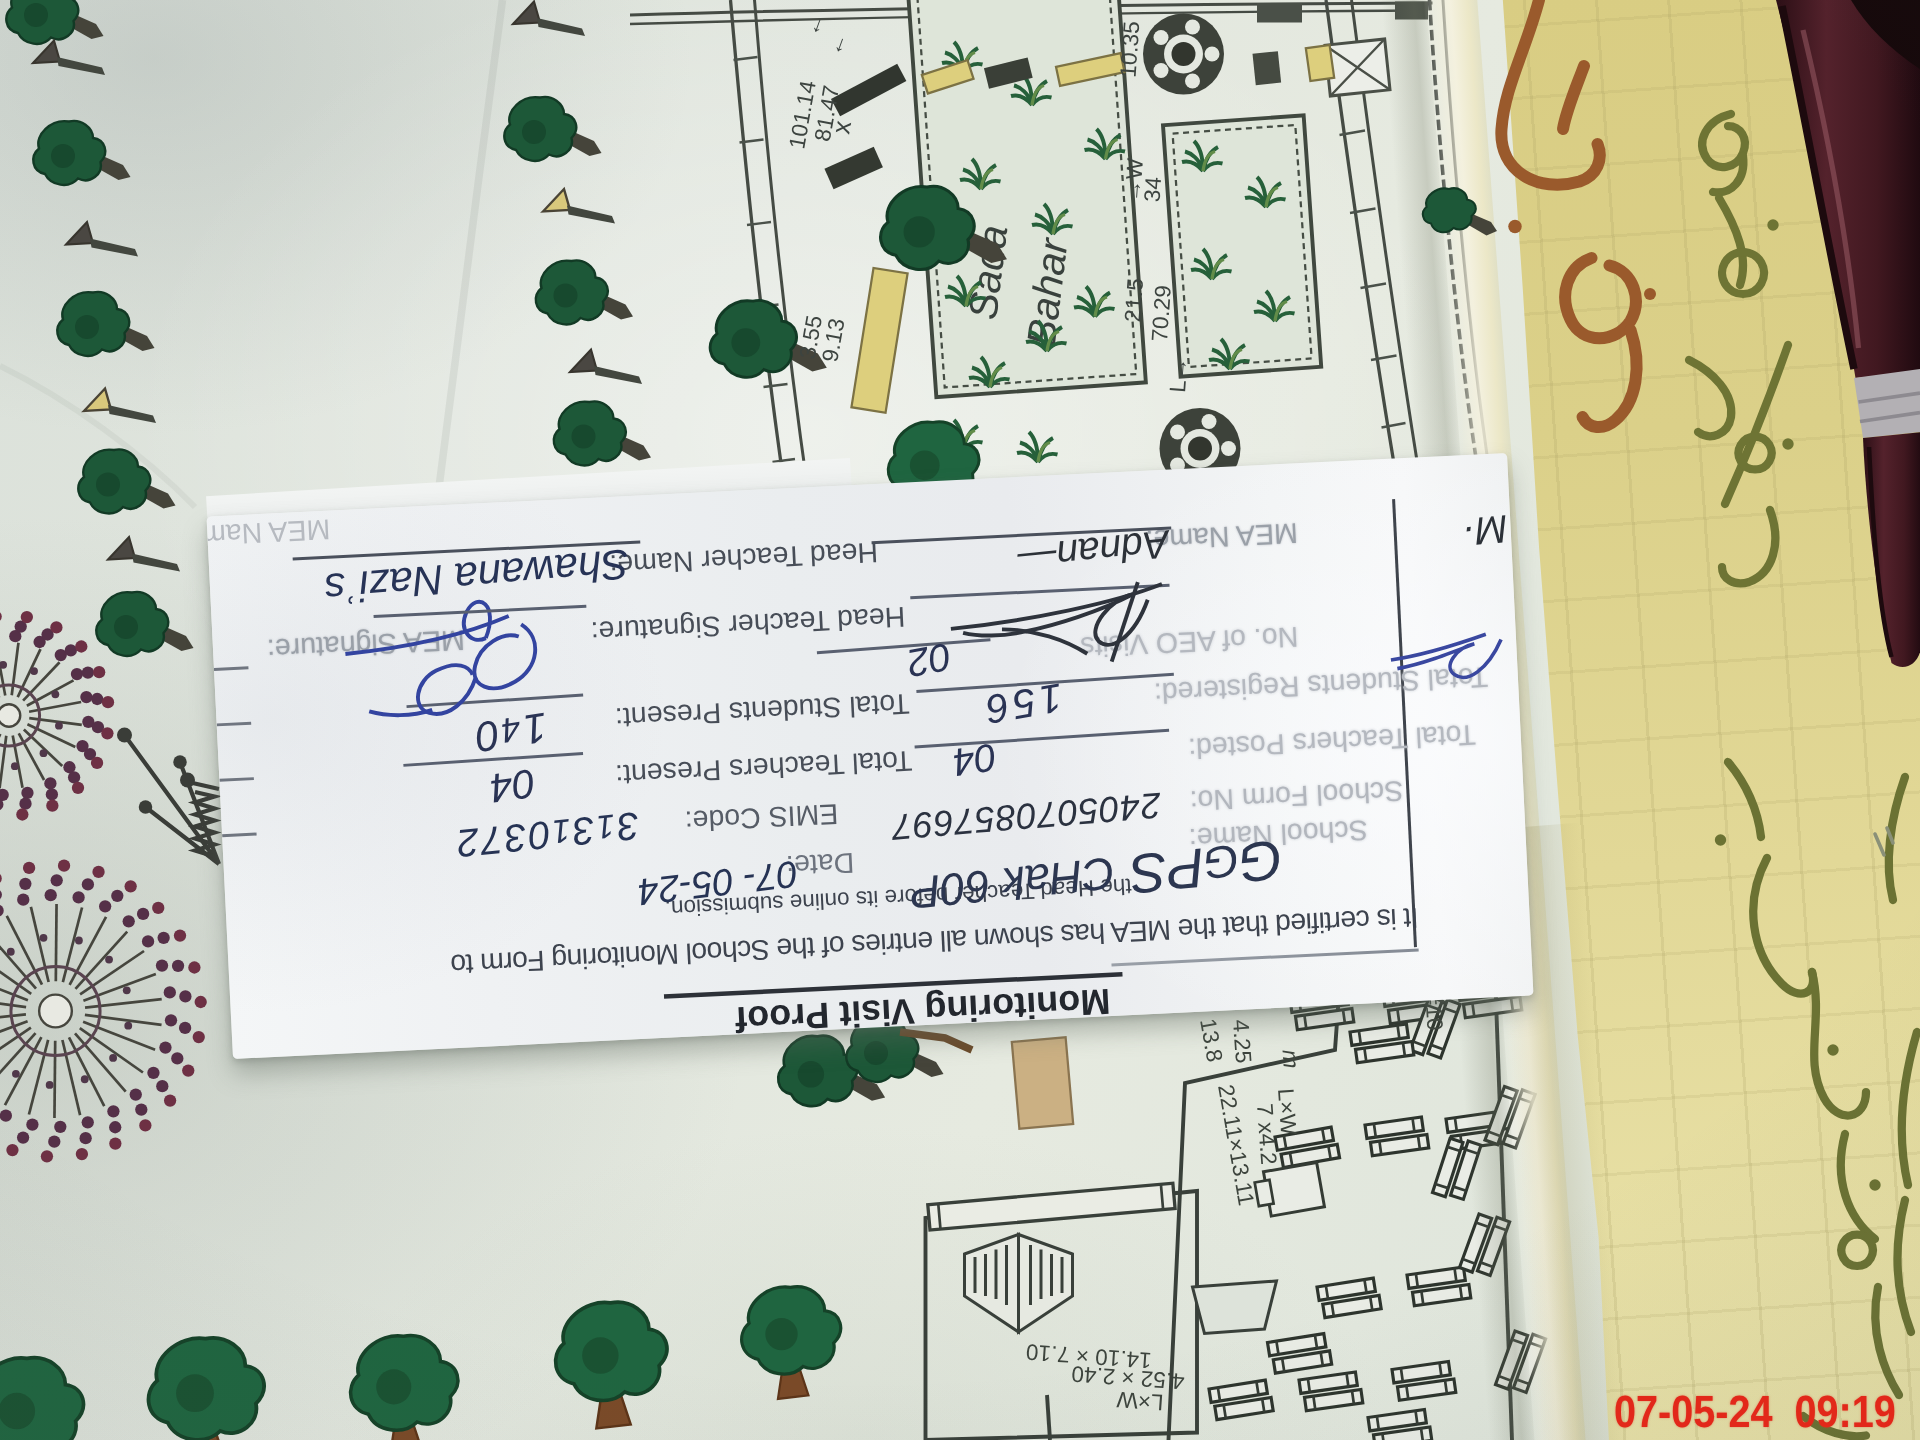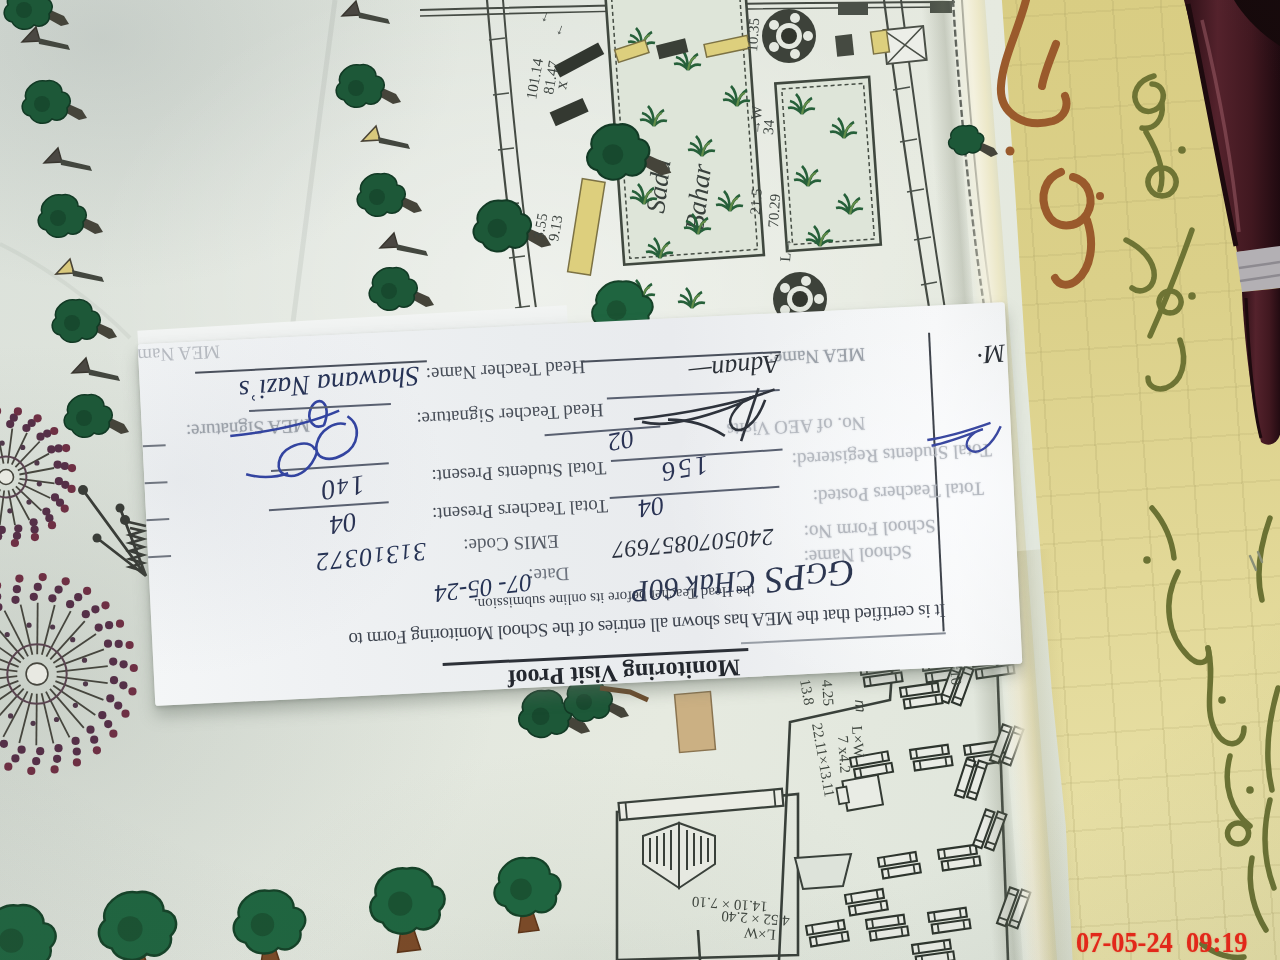--- a/index.html
+++ b/index.html
@@ -1,15 +1,15 @@
 <!DOCTYPE html>
 <html><head><meta charset="utf-8">
 <style>
 html,body{margin:0;padding:0;background:#888;}
-#stage{position:relative;width:1280px;height:960px;overflow:hidden;font-family:Liberation Serif, serif;background:
+#stage{position:relative;width:1280px;height:960px;overflow:hidden;font-family:Liberation Sans, sans-serif;background:
  radial-gradient(700px 500px at 42% 30%, rgba(255,255,255,.42), rgba(255,255,255,0) 65%),
  radial-gradient(600px 420px at 8% 4%, rgba(148,158,156,.30), rgba(150,160,158,0) 60%),
  radial-gradient(760px 560px at 2% 72%, rgba(158,168,158,.32), rgba(165,175,165,0) 62%),
  radial-gradient(500px 300px at 45% 100%, rgba(190,200,188,.3), rgba(190,200,188,0) 70%),
  linear-gradient(115deg,#dbe1da 0%,#e1e6de 34%,#e6eae0 58%,#e0e6dc 82%,#dde3d9 100%);}
 #stage > *{position:absolute;}
 .hw{font-style:italic;white-space:nowrap;}
 </style></head>
 <body>
 <div id="stage">

